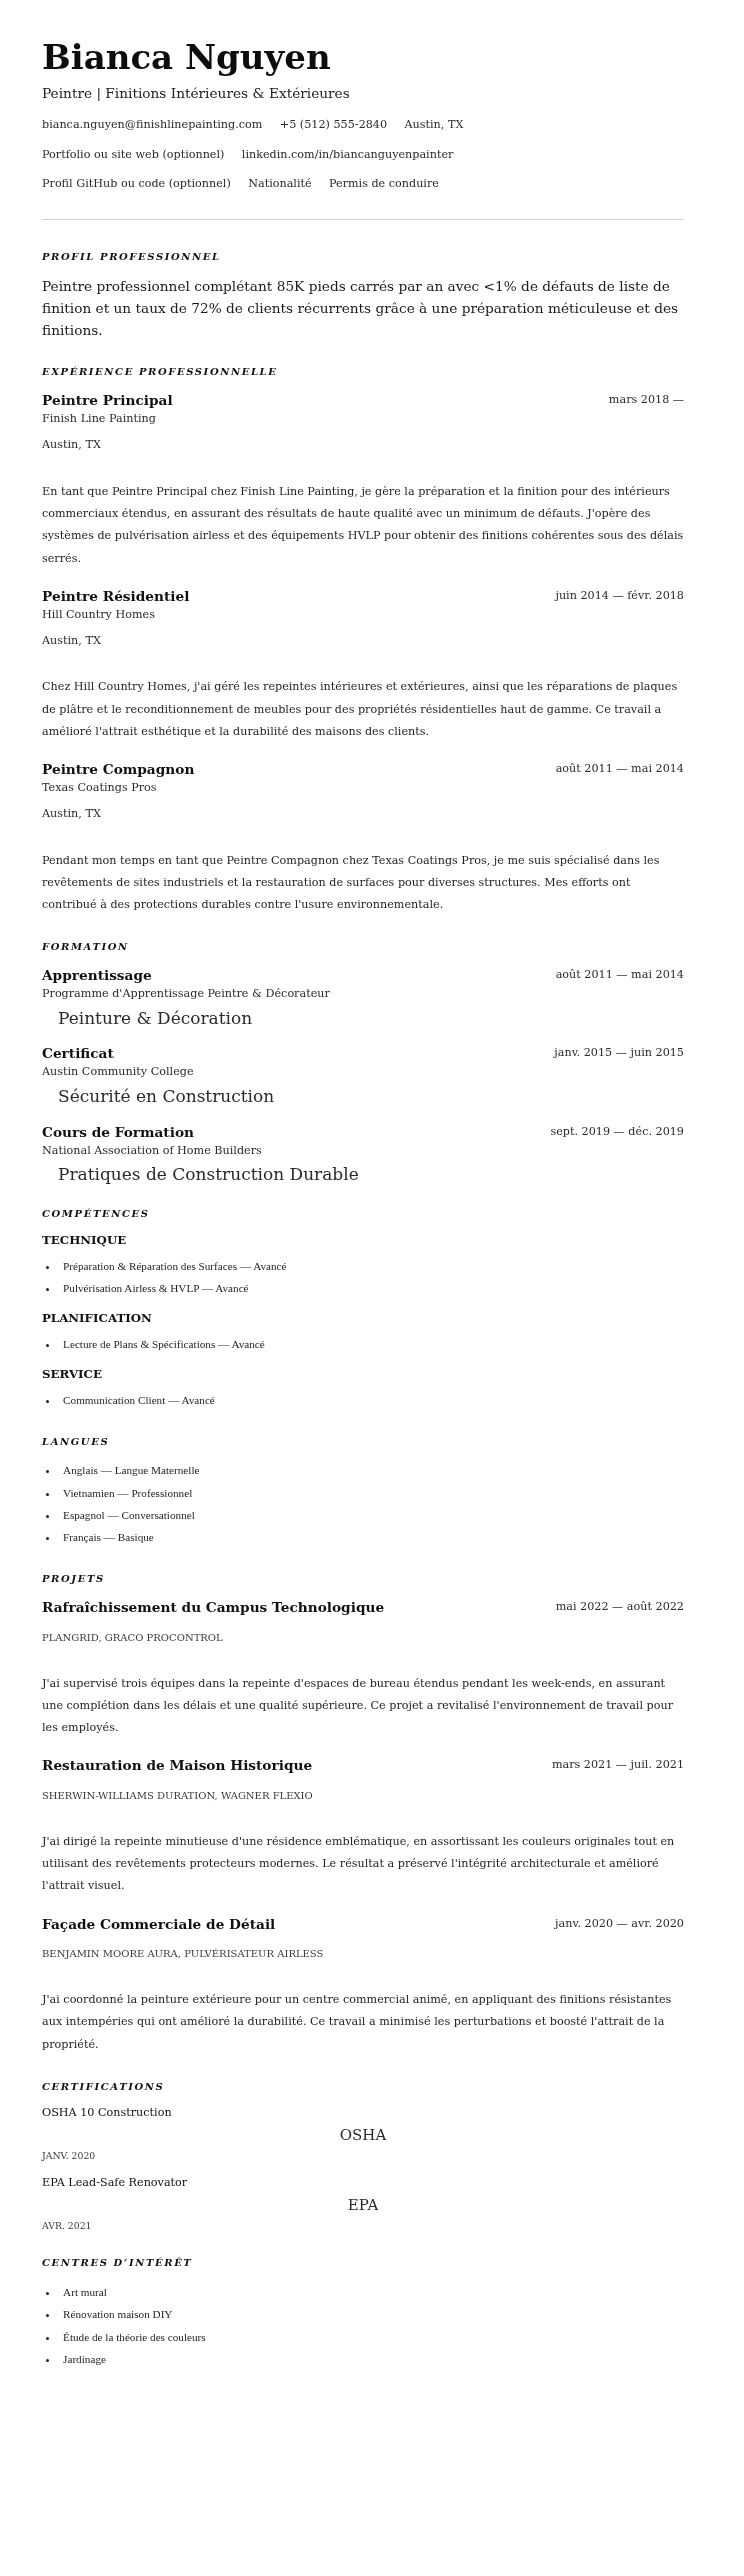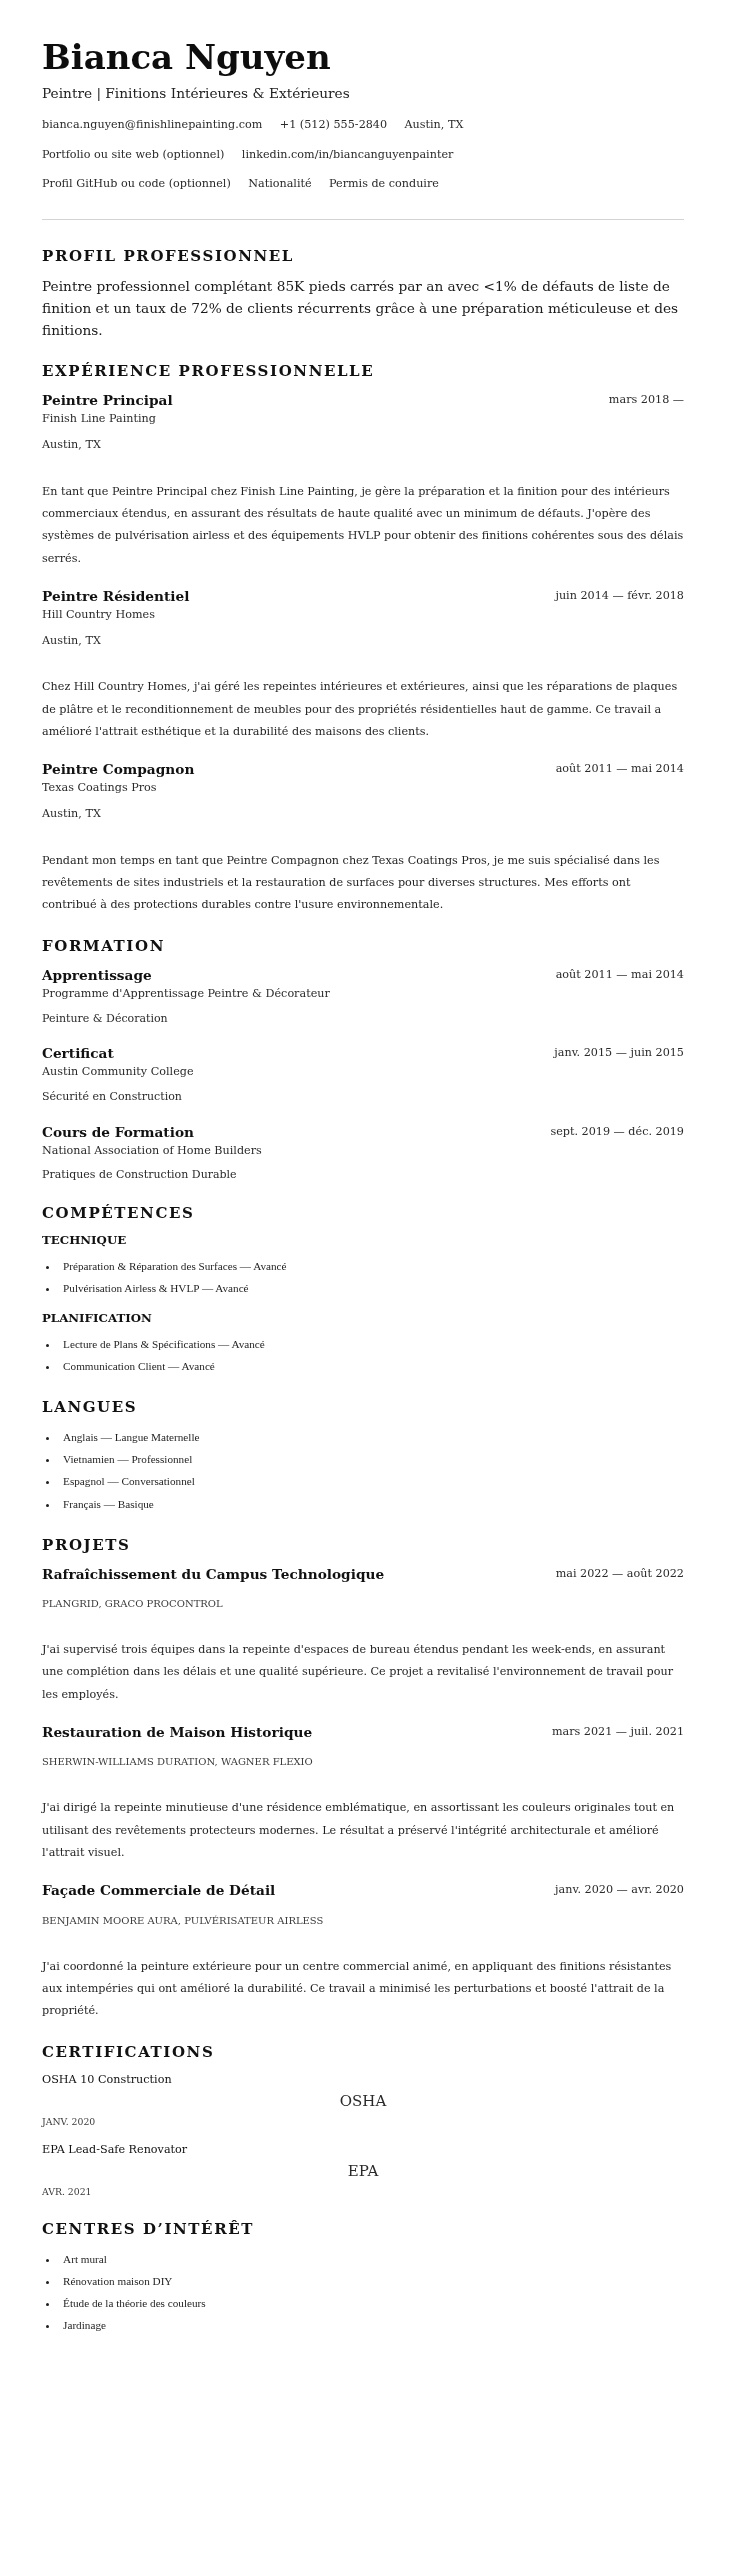--- a/index.html
+++ b/index.html
@@ -4,52 +4,52 @@
 <style>
   html, body { margin: 0; padding: 0; background: #ffffff; }
   body { width: 745px; min-height: 2576px; font-family: "DejaVu Serif", serif; color: #1f1f1f; }
   .page { padding: 35px 42px 25px 42px; box-sizing: border-box; width: 726px; }
   .name { font-size: 34px; font-weight: bold; color: #0d0d0d; margin: 0; line-height: 45px; }
   .headline { font-size: 13.7px; color: #222; margin: 2.5px 0 0 0; line-height: 21px; }
   .contact-line { font-size: 11.2px; color: #2a2a2a; line-height: 17.4px; margin-top: 12.4px; display: flex; flex-wrap: wrap; }
   .contact-line:first-of-type { margin-top: 21px; }
   .contact-line span { margin-right: 17.4px; }
   .divider { border: 0; border-top: 1.9px solid #d4d4d4; margin: 26px 0 30px 0; }
-  .section-title { font-size: 15px; font-weight: bold; letter-spacing: 1.6px; text-transform: uppercase; color: #111; margin: 0 0 11.2px 0; line-height: 13.7px; }
+  .section-title { font-size: 10px; font-weight: bold; letter-spacing: 1.6px; text-transform: uppercase; color: #111; margin: 0 0 11.2px 0; line-height: 13.7px; font-style: italic; }
   .section { margin-bottom: 23.6px; }
   .summary { font-size: 13.7px; line-height: 22.3px; color: #1a1a1a; margin: 0; }
   .entry { margin-bottom: 16px; }
   .entry-head { display: flex; justify-content: space-between; align-items: flex-end; }
   .entry-title { font-size: 13.7px; font-weight: bold; color: #111; line-height: 20px; }
   .entry-date { font-size: 11.2px; color: #2a2a2a; line-height: 20px; white-space: nowrap; }
   .entry-sub { font-size: 11.2px; color: #2a2a2a; line-height: 17.4px; }
   .entry-loc { font-size: 11.2px; color: #2a2a2a; line-height: 17.4px; margin-top: 8.7px; }
   .entry-desc { font-size: 11.2px; color: #1f1f1f; line-height: 22.3px; margin: 27px 0 0 0; }
   .edu-sub { font-size: 11.2px; color: #2a2a2a; line-height: 17.4px; }
-  .edu-field { font-size: 11px; color: #2a2a2a; line-height: 17.4px; margin-top: 7.4px; }
+  .edu-field { font-size: 17px; color: #2a2a2a; line-height: 17.4px; margin-top: 7.4px; margin-left: 16px; }
   .skill-cat { font-size: 11.8px; font-weight: bold; color: #111; text-transform: uppercase; margin: 11.2px 0 5px 0; line-height: 17.4px; }
   ul.bullets { margin: 0; padding: 0 0 0 17.4px; list-style: disc; }
   ul.bullets li { font-size: 11.2px; color: #1f1f1f; line-height: 22.3px; padding-left: 3.7px; font-family: Liberation Serif, serif; }
   .proj-tech { font-size: 10px; color: #3a3a3a; text-transform: uppercase; line-height: 16px; margin-top: 12.4px; }
   .cert { margin-bottom: 11.2px; }
   .cert-name { font-size: 11.2px; font-weight: normal; color: #111; line-height: 17.4px; }
   .cert-issuer { font-size: 15px; color: #2a2a2a; line-height: 17.4px; margin-top: 5px; text-align: center; }
   .cert-date { font-size: 9.3px; color: #3a3a3a; text-transform: uppercase; line-height: 15px; margin-top: 3.7px; }
 </style>
 </head>
 <body>
 
 <div class="page">
 
   <header>
     <h1 class="name">Bianca Nguyen</h1>
     <div class="headline">Peintre | Finitions Intérieures &amp; Extérieures</div>
     <div class="contact-line">
       <span>bianca.nguyen@finishlinepainting.com</span>
-      <span>+1 (512) 555-2840</span>
+      <span>+5 (512) 555-2840</span>
       <span>Austin, TX</span>
     </div>
     <div class="contact-line">
       <span>Portfolio ou site web (optionnel)</span>
       <span>linkedin.com/in/biancanguyenpainter</span>
     </div>
     <div class="contact-line">
       <span>Profil GitHub ou code (optionnel)</span>
       <span>Nationalité</span>
       <span>Permis de conduire</span>
@@ -135,20 +135,21 @@
     <ul class="bullets">
       <li>Préparation &amp; Réparation des Surfaces — Avancé</li>
       <li>Pulvérisation Airless &amp; HVLP — Avancé</li>
     </ul>
 
     <div class="skill-cat">Planification</div>
     <ul class="bullets">
       <li>Lecture de Plans &amp; Spécifications — Avancé</li>
     </ul>
 
+    <div class="skill-cat">Service</div>
     <ul class="bullets">
       <li>Communication Client — Avancé</li>
     </ul>
   </section>
 
   <section class="section">
     <h2 class="section-title">Langues</h2>
     <ul class="bullets">
       <li>Anglais — Langue Maternelle</li>
       <li>Vietnamien — Professionnel</li>

